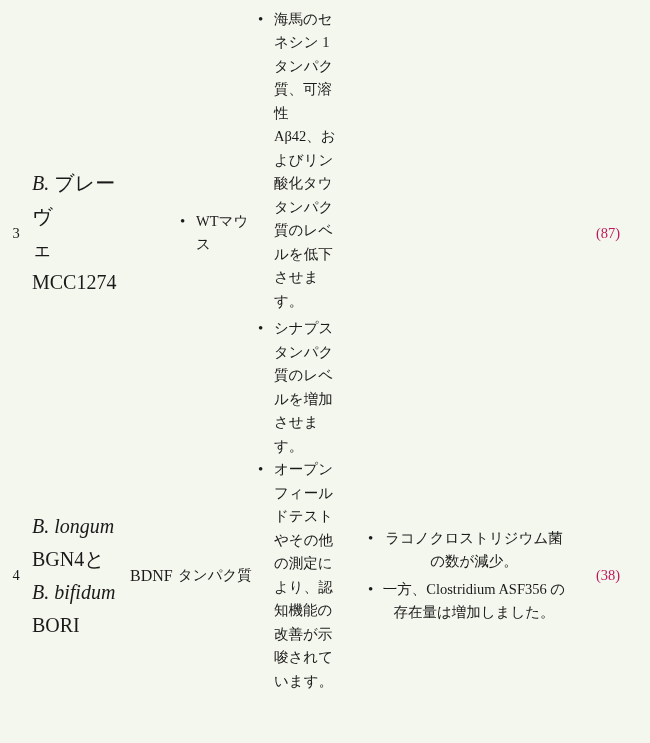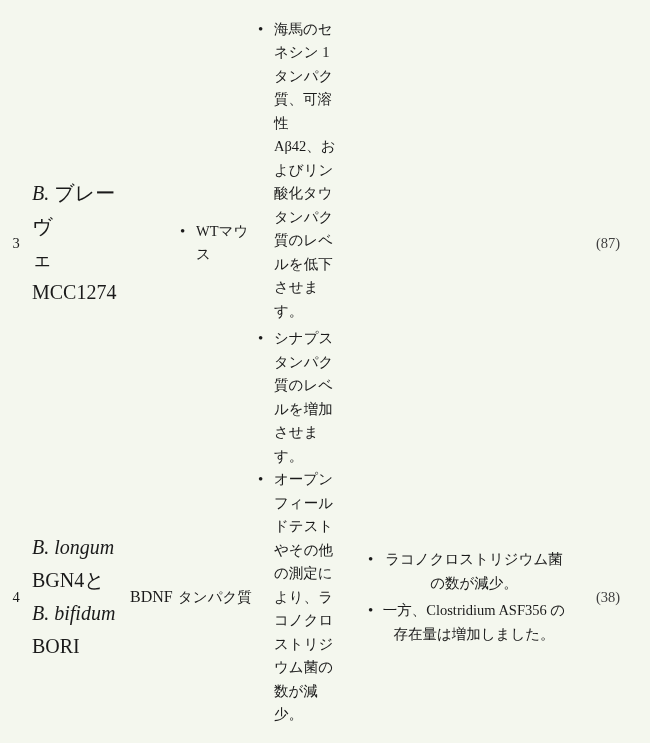--- a/index.html
+++ b/index.html
@@ -52,21 +52,21 @@
   .model {
     font-size: 14.5px;
     line-height: 1.6;
     padding-right: 4px;
   }
   .ref {
     text-align: center;
     font-size: 14.5px;
   }
   .ref a {
-    color: #404040;
+    color: #be185d;
     text-decoration: none;
   }
 
   ul.bullets {
     list-style: none;
     margin: 0;
     padding: 0;
   }
   ul.bullets > li {
     position: relative;
@@ -87,21 +87,21 @@
   .eff-cell ul.bullets > li {
     width: 62px;
   }
   .micro-cell {
     padding-right: 8px;
     text-align: center;
   }
   .micro-cell ul.bullets > li {
     padding-left: 16px;
   }
-  .row3 td { padding-top: 18px; }
+  .row3 td { padding-top: 8px; }
   .vtop { vertical-align: top; }
 </style>
 </head>
 <body>
 
 <table class="table">
   <tbody>
 
     <tr class="row3">
       <td class="col-num num">
@@ -148,21 +148,21 @@
         <div>BORI</div>
       </td>
       <td class="col-mark marker">
         <span>BDNF</span>
       </td>
       <td class="col-model model">
         <span>タンパク質</span>
       </td>
       <td class="col-eff eff-cell">
         <ul class="bullets">
-          <li>オープンフィールドテストやその他の測定により、ラコノクロストリジウム菌の数が減少。</li>
+          <li>オープンフィールドテストやその他の測定により、認知機能の改善が示唆されています。</li>
         </ul>
       </td>
       <td class="col-micro micro-cell">
         <ul class="bullets">
           <li>ラコノクロストリジウム菌の数が減少。</li>
           <li>一方、Clostridium ASF356 の存在量は増加しました。</li>
         </ul>
       </td>
       <td class="col-ref ref vtop">
         <a href="#">(38)</a>

